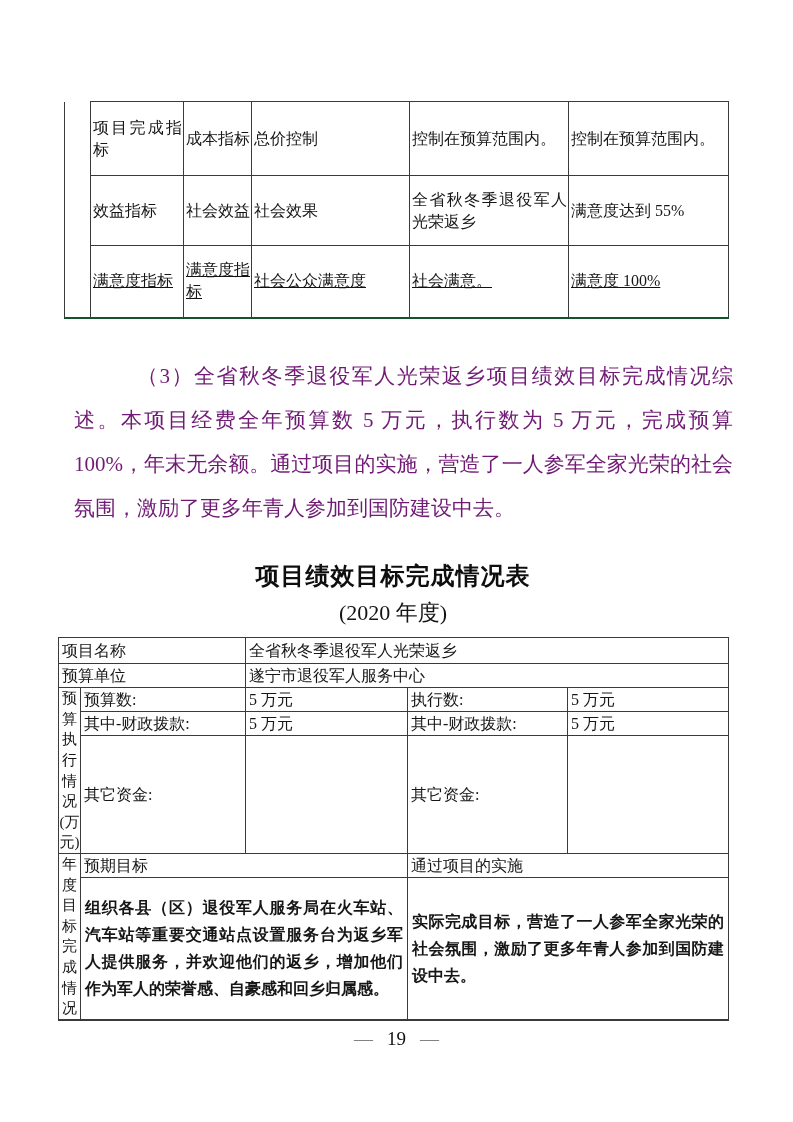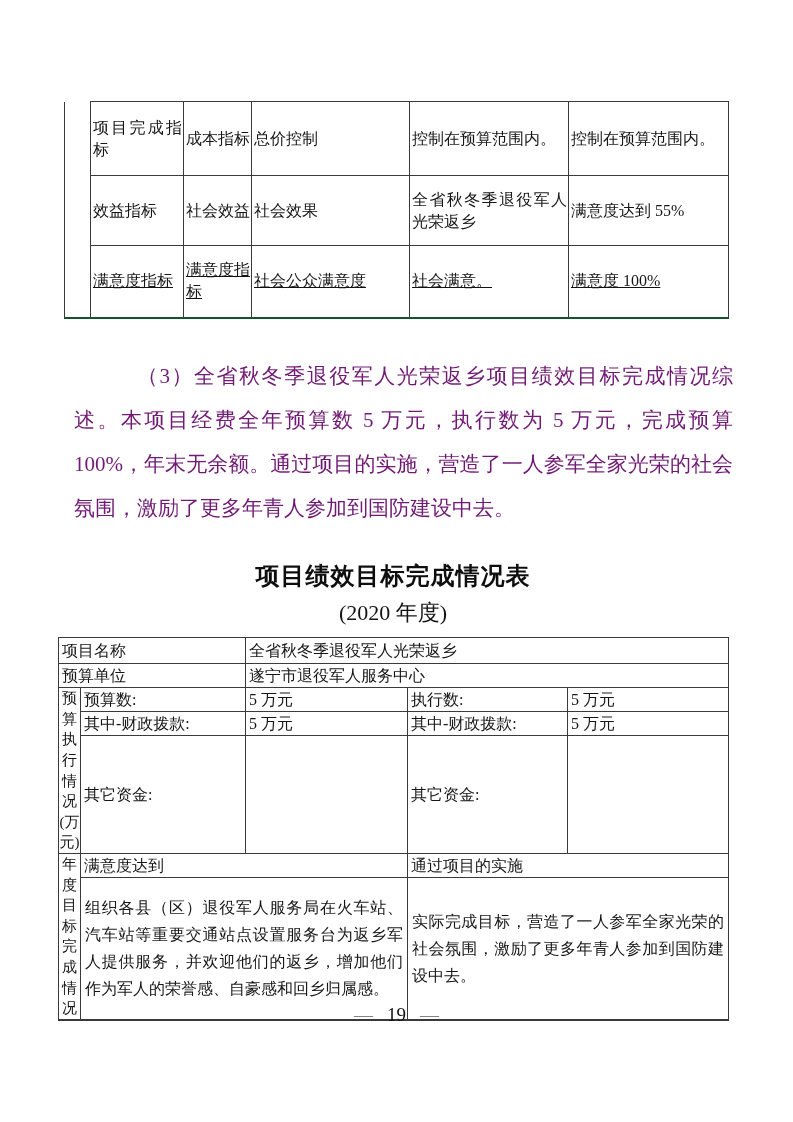--- a/index.html
+++ b/index.html
@@ -45,32 +45,32 @@
 
   
   .t2{position:absolute;left:58px;top:637px;width:670px;border-bottom:2px solid #3a3a3a;}
   .t2 td{font-size:16px;line-height:20px;padding:1px 3px;color:#161616;}
   .t2 tr.r1{height:26px;}
   .t2 tr.r2{height:24px;}
   .t2 tr.r3{height:24px;}
   .t2 tr.r4{height:24px;}
   .t2 tr.r5{height:118px;margin-left:16px;}
   .t2 tr.r6{height:24px;}
-  .t2 tr.r7{height:141px;}
+  .t2 tr.r7{height:141px;font-weight:bold;}
   .t2 td.vlabel{
     padding:0;text-align:center;white-space:pre;
     font-size:15px;line-height:20.6px;
   }
   .t2 td.goal{
     text-align:justify;line-height:27px;padding:2px 4px;
   }
 
   
   .footer{
-    position:absolute;left:0;top:1004px;width:793px;
+    position:absolute;left:0;top:1028px;width:793px;
     text-align:center;font-size:19px;color:#111111;
   }
   .footer .dash{color:#7d7d7d;}
   .footer .num{margin:0 14px;}
 </style>
 </head>
 <body>
 
 <div class="page">
 
@@ -159,21 +159,21 @@
       </tr>
       <tr class="r6">
         <td class="vlabel" rowspan="2">年
 度
 目
 标
 完
 成
 情
 况</td>
-        <td colspan="2">满意度达到</td>
+        <td colspan="2">预期目标</td>
         <td colspan="2">通过项目的实施</td>
       </tr>
       <tr class="r7">
         <td class="goal" colspan="2">组织各县（区）退役军人服务局在火车站、汽车站等重要交通站点设置服务台为返乡军人提供服务，并欢迎他们的返乡，增加他们作为军人的荣誉感、自豪感和回乡归属感。</td>
         <td class="goal" colspan="2">实际完成目标，营造了一人参军全家光荣的社会氛围，激励了更多年青人参加到国防建设中去。</td>
       </tr>
     </tbody>
   </table>
 
   <div class="footer"><span class="dash">—</span><span class="num">19</span><span class="dash">—</span></div>

